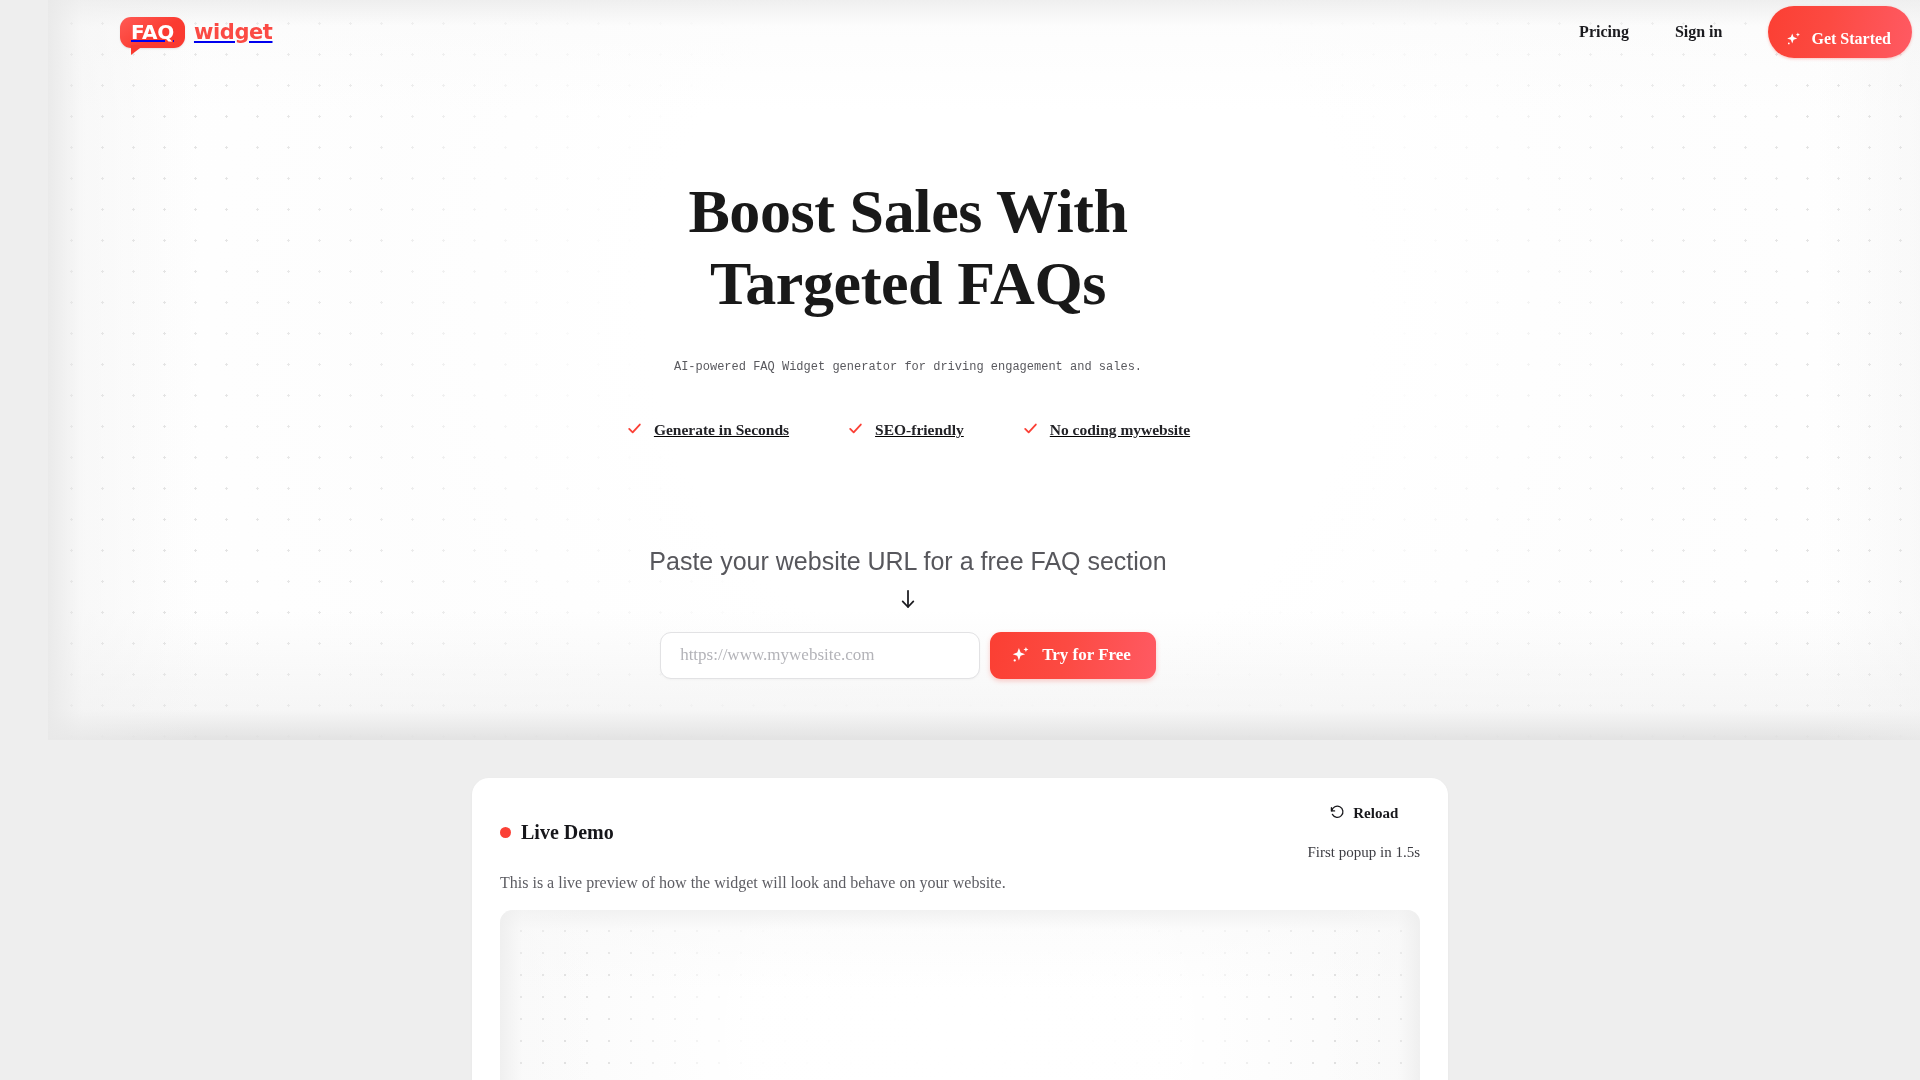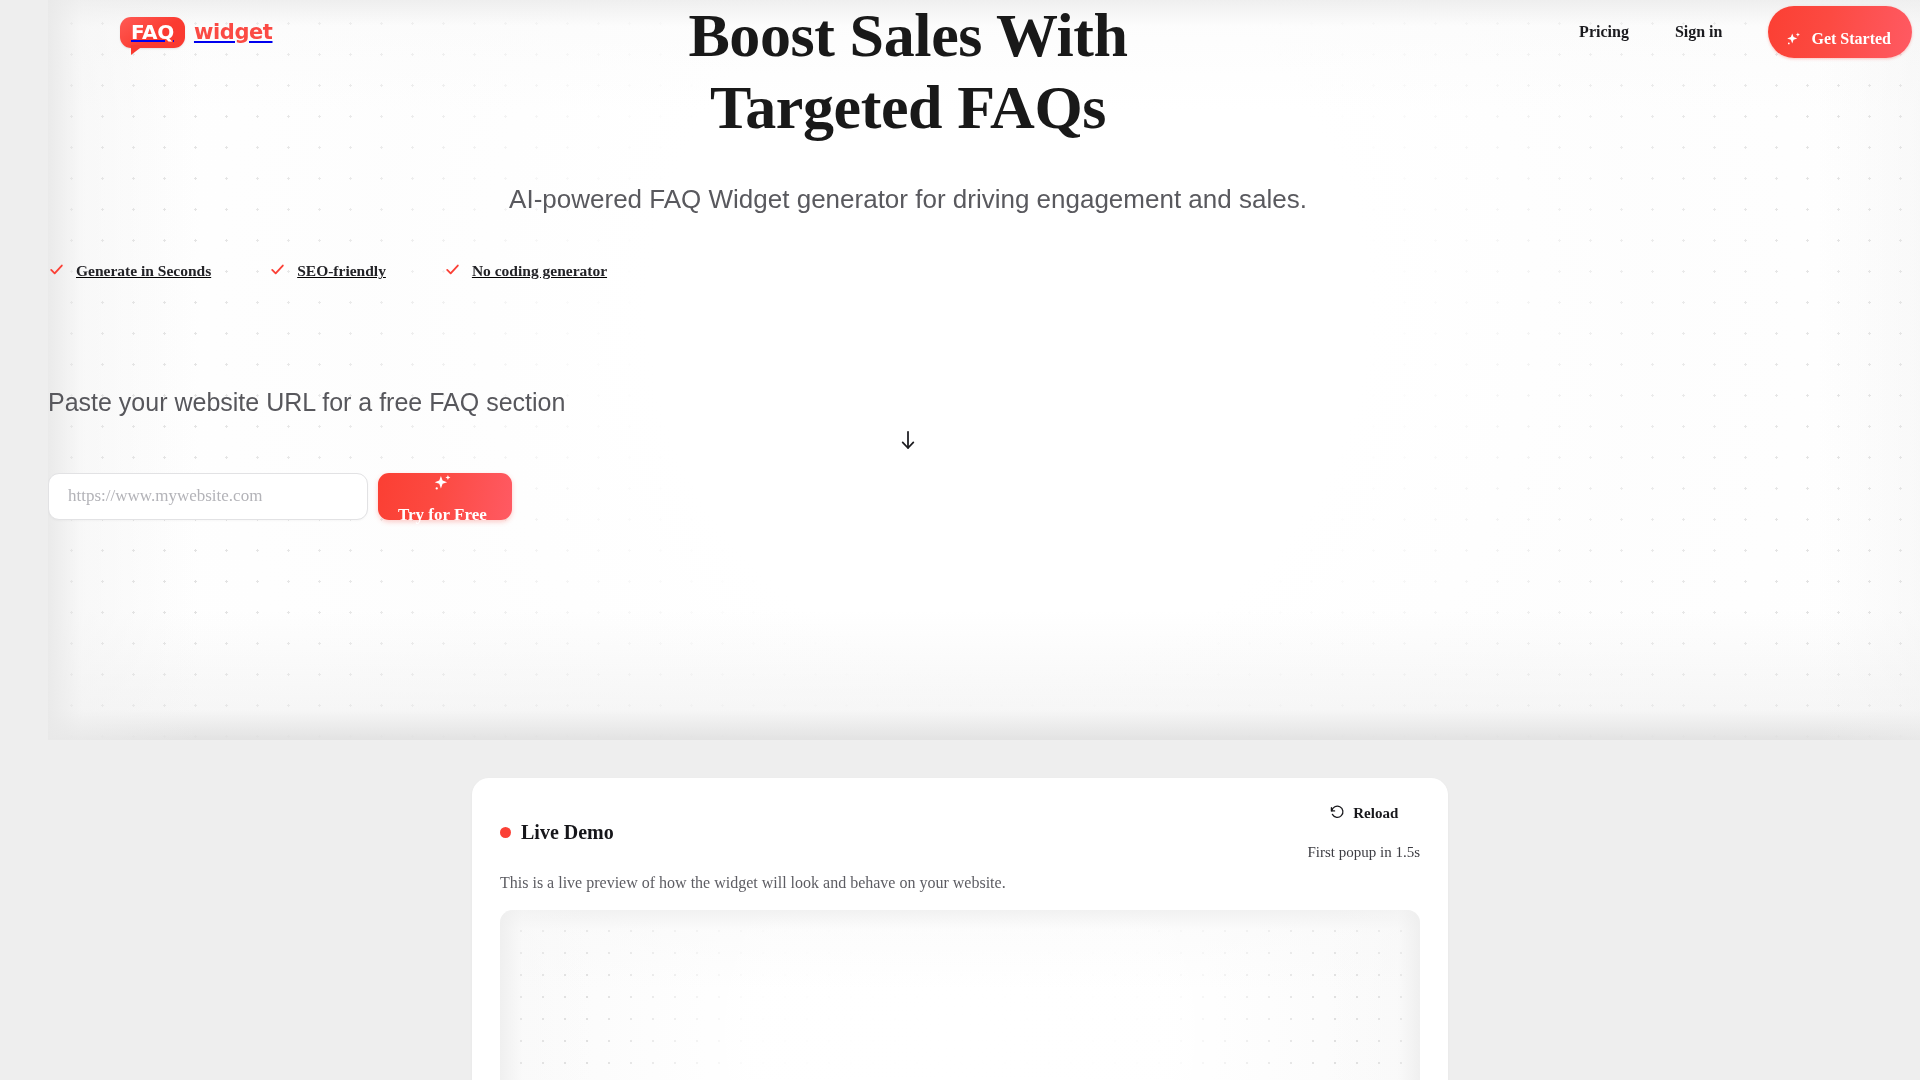--- a/index.html
+++ b/index.html
@@ -109,36 +109,37 @@
     white-space:nowrap;
   }
 
   .sparkle { display:block; flex:0 0 auto; }
 
   
   #hero-inner {
     position:relative;
     z-index:10;
     width:1720px;
-    display:flex; flex-direction:column; 
+    padding-top:176px;
+    display:flex; flex-direction:column; align-items:center;
   }
   #headline {
     font-family:"Liberation Serif", serif;
     font-weight:bold;
     font-size:62px;
     line-height:1.16;
     color:#191919;
     text-align:center;
     letter-spacing:-0.4px;
   }
   #headline .l2 { display:block; }
   #subtitle {
     margin-top:40px;
-    font-family:Liberation Sans, sans-serif;
-    font-size:26px;
+    font-family:Liberation Mono, monospace;
+    font-size:12px;
     color:#59595e;
     text-align:center;
   }
 
   #features {
     margin-top:46px;
     display:flex; align-items:center; gap:58px;text-decoration:underline;
   }
   .feature { display:flex; align-items:center; gap:11px; }
   .feature-label {
@@ -180,21 +181,20 @@
 
   #try-free-btn {
     display:flex; align-items:center; gap:11px;
     height:47px;
     background:linear-gradient(100deg,#fb3f33 0%,#fc4a42 45%,#ff5a63 100%);
     border:none;
     border-radius:11px;
     padding:0 25px 0 20px;
     cursor:pointer;
     box-shadow:0 2px 5px rgba(250,60,50,0.26);
-    flex-direction:column;
   }
   #try-free-btn .btn-label {
     font-family:"Liberation Serif", serif;
     font-weight:bold;
     font-size:17px;
     color:#ffffff;
     white-space:nowrap;
   }
 
   
@@ -336,21 +336,21 @@
         </span>
         <span class="feature-label">SEO-friendly</span>
       </div>
 
       <div class="feature">
         <span>
           <svg width="17" height="17" viewBox="0 0 24 24" fill="none" aria-hidden="true">
             <path d="M4.5 12.6 L9.4 17.4 L19.5 6.4" stroke="#fb4036" stroke-width="2.6" stroke-linecap="round" stroke-linejoin="round"></path>
           </svg>
         </span>
-        <span class="feature-label">No coding generator</span>
+        <span class="feature-label">No coding mywebsite</span>
       </div>
     </div>
 
     <p id="prompt-line">Paste your website URL for a free FAQ section</p>
 
     <div id="down-arrow-wrap">
       <svg width="20" height="24" viewBox="0 0 24 28" fill="none" aria-hidden="true">
         <path d="M12 3 L12 22" stroke="#1b1b1f" stroke-width="2.1" stroke-linecap="round"></path>
         <path d="M5.6 15.6 L12 22.4 L18.4 15.6" stroke="#1b1b1f" stroke-width="2.1" stroke-linecap="round" stroke-linejoin="round"></path>
       </svg>

